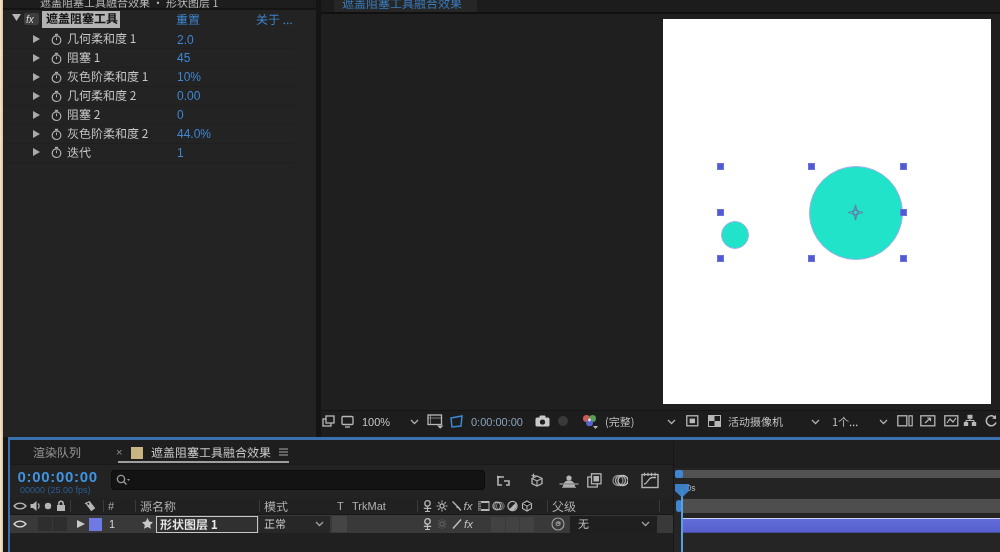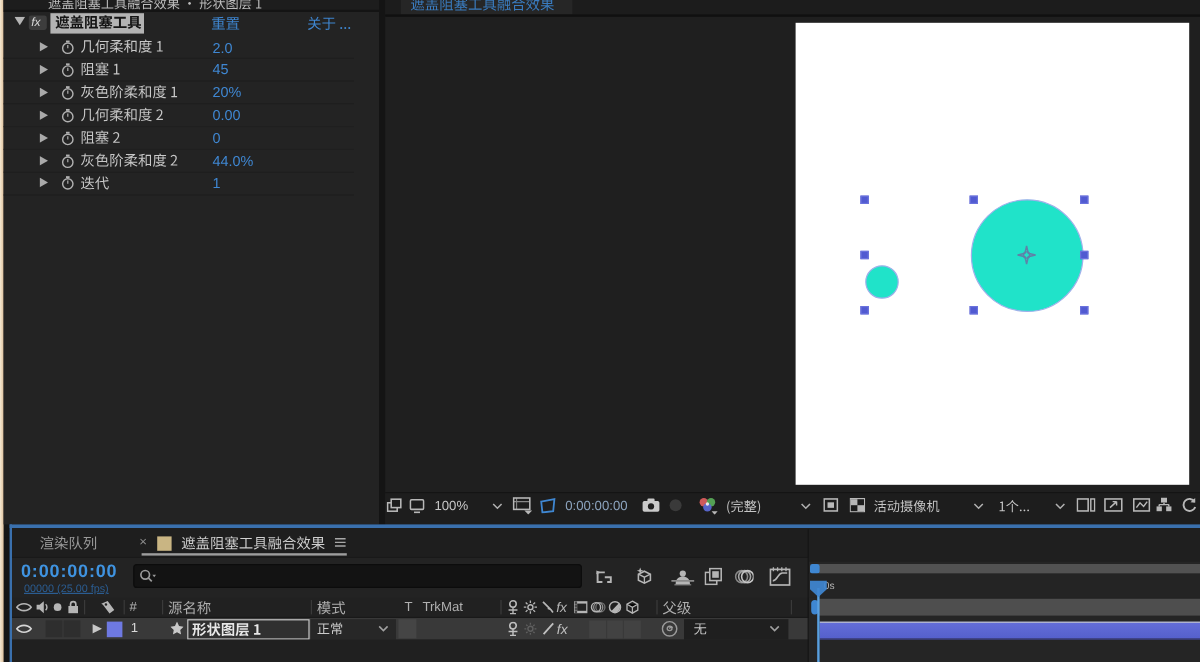--- a/index.html
+++ b/index.html
@@ -106,21 +106,21 @@
       <g fill="#c8c8c8" transform="scale(0.012000,-0.012000)">
         <path transform="translate(0,0)" d="M69 716H919V644H69ZM580 596H657Q653 506 644 422Q636 339 617 264Q598 189 560 124Q523 60 462 8Q400 -43 308 -79Q304 -70 296 -59Q288 -48 279 -37Q270 -26 262 -20Q348 13 405 60Q462 106 496 165Q530 224 546 292Q563 361 570 438Q577 514 580 596ZM626 362Q654 279 700 206Q747 132 808 76Q870 19 943 -14Q931 -24 916 -42Q902 -59 894 -74Q818 -35 754 28Q691 90 642 170Q594 251 563 344ZM416 475 478 452Q471 420 462 382Q452 344 440 308Q428 271 414 244L349 271Q364 298 376 333Q389 368 400 405Q410 442 416 475ZM807 484 872 453Q848 404 820 353Q792 302 766 265L709 295Q726 321 744 354Q762 387 779 422Q796 456 807 484ZM294 842 373 836Q358 655 328 504Q299 352 246 232Q192 111 104 21Q98 29 87 40Q76 51 64 62Q51 74 42 81Q128 161 178 274Q229 388 256 531Q282 674 294 842Z"></path>
         <path transform="translate(1000,0)" d="M474 539H547V274H474ZM334 753H654V685H300ZM630 753H648L663 757L712 722Q688 684 656 644Q625 603 590 568Q556 532 524 505Q516 516 502 528Q489 541 479 549Q508 573 537 606Q566 640 590 674Q615 708 630 737ZM170 563H243V80Q243 50 252 34Q262 18 290 12Q318 6 373 6Q389 6 427 6Q465 6 514 6Q563 6 612 6Q662 6 703 6Q744 6 764 6Q814 6 838 18Q863 30 874 65Q884 100 890 166Q905 157 926 149Q947 141 963 138Q956 80 945 40Q934 1 914 -22Q893 -44 857 -54Q821 -63 765 -63Q755 -63 726 -63Q696 -63 656 -63Q615 -63 570 -63Q526 -63 486 -63Q445 -63 416 -63Q387 -63 378 -63Q299 -63 254 -52Q208 -40 189 -8Q170 23 170 81ZM353 843 422 818Q383 743 328 673Q273 603 210 544Q147 485 81 441Q78 449 70 462Q63 475 54 489Q46 503 39 511Q101 549 160 601Q219 653 269 714Q319 776 353 843ZM223 563H861V202H786V492H223ZM223 319H822V247H223Z"></path>
         <path transform="translate(2000,0)" d="M740 452H813V-77H740ZM499 451H571V302Q571 236 562 168Q554 100 524 36Q494 -28 429 -84Q421 -76 409 -68Q397 -60 384 -52Q372 -44 361 -40Q423 11 452 68Q482 125 490 185Q499 245 499 303ZM677 810Q707 748 753 688Q799 628 855 580Q911 532 969 503Q961 496 951 486Q941 475 932 464Q923 453 917 443Q858 478 801 532Q744 586 696 652Q647 718 613 787ZM626 845 704 833Q680 763 640 690Q601 617 543 550Q485 484 406 429Q401 437 392 448Q383 459 374 470Q365 480 356 486Q431 534 484 595Q538 656 573 720Q608 785 626 845ZM80 799H334V728H154V-81H80ZM312 799H327L338 802L390 769Q364 708 332 640Q300 572 270 514Q337 451 358 397Q380 343 380 296Q380 254 369 224Q358 194 334 177Q322 169 308 164Q293 160 276 158Q240 154 197 157Q196 171 191 191Q186 211 176 226Q196 224 214 224Q232 223 246 224Q256 225 266 227Q276 229 284 234Q298 242 304 260Q309 279 309 302Q308 344 284 394Q261 445 194 504Q211 538 228 575Q244 612 260 648Q275 685 288 718Q302 752 312 778Z"></path>
         <path transform="translate(3000,0)" d="M57 260H945V194H57ZM162 800H764V739H162ZM76 599H877V537H76ZM462 325H538V-80H462ZM427 234 489 206Q444 148 378 96Q312 44 238 2Q163 -39 89 -64Q84 -55 74 -44Q65 -32 56 -20Q47 -9 38 -2Q111 20 185 56Q259 92 323 138Q387 184 427 234ZM572 232Q613 182 676 138Q740 93 816 58Q891 24 966 5Q958 -3 948 -14Q938 -26 930 -38Q921 -49 915 -59Q839 -35 763 4Q687 44 621 95Q555 146 510 203ZM485 567H560V395Q560 366 552 352Q544 338 521 330Q498 323 461 322Q424 320 371 320Q368 335 361 352Q354 368 347 382Q375 381 399 380Q423 380 441 380Q459 381 466 381Q477 382 481 386Q485 389 485 396ZM849 599H864L879 602L936 582Q897 529 854 477Q810 425 769 389L702 415Q727 437 753 465Q779 493 804 524Q830 556 849 586ZM433 586 494 558Q461 519 416 484Q371 448 319 416Q267 384 214 358Q160 333 108 316Q99 329 86 346Q72 364 60 375Q128 394 199 426Q270 459 332 500Q393 541 433 586ZM300 660 342 705Q397 695 458 678Q518 662 574 642Q629 623 668 605L625 556Q589 575 534 596Q478 616 418 634Q357 651 300 660ZM736 800H755L771 805L821 765Q782 735 734 706Q685 677 632 654Q579 630 526 612Q519 623 506 636Q494 650 486 658Q531 673 579 694Q627 715 668 740Q710 764 736 786Z"></path>
         <path transform="translate(4000,0)" d="M558 119H869V47H558ZM531 747H903V-28H827V675H604V-35H531ZM247 756H321V-78H247ZM50 544H496V474H50ZM243 519 296 501Q278 442 253 380Q228 319 198 260Q167 201 134 150Q101 100 67 64Q61 80 48 100Q36 120 26 134Q58 166 90 210Q122 255 151 307Q180 359 204 414Q227 468 243 519ZM439 831 489 772Q436 752 367 736Q298 719 224 707Q150 695 81 687Q79 700 72 717Q66 734 60 747Q126 756 197 768Q268 781 332 797Q395 813 439 831ZM316 454Q325 445 343 425Q361 405 383 380Q405 355 426 330Q448 305 465 284Q482 264 489 254L443 192Q431 212 409 243Q387 274 362 308Q337 342 314 372Q291 401 278 418Z"></path>
         <path transform="translate(5000,0)" d="M225 557H937V495H225ZM239 265H812V203H239ZM386 644H458V389H701V644H775V329H386ZM792 265H807L820 268L867 243Q826 166 758 111Q691 56 605 20Q519 -17 422 -40Q325 -62 222 -74Q219 -61 210 -42Q201 -23 192 -10Q287 -2 380 17Q472 36 552 68Q633 99 695 145Q757 191 792 254ZM399 215Q449 149 534 102Q618 54 728 25Q837 -4 962 -15Q954 -23 946 -34Q937 -46 930 -58Q923 -70 918 -80Q791 -65 680 -32Q568 2 480 57Q392 112 335 189ZM161 741H948V670H161ZM126 741H201V469Q201 409 198 338Q194 268 184 194Q174 120 155 50Q136 -20 104 -80Q97 -74 84 -68Q72 -61 59 -54Q46 -48 37 -46Q68 11 86 77Q103 143 112 212Q121 281 124 346Q126 412 126 468ZM473 827 548 845Q566 815 582 778Q599 742 606 717L528 696Q521 722 506 760Q491 797 473 827Z"></path>
         <path transform="translate(6224,0)" d="M88 0V76H252V623H121V681Q170 690 206 703Q243 716 273 733H343V76H490V0Z"></path>
       </g>
     </svg>
-<div style="position:absolute;left:177px;top:71.3px;font-size:12px;line-height:12px;color:#3f87d2;font-weight:normal;white-space:pre;">20%</div>
+<div style="position:absolute;left:177px;top:71.3px;font-size:12px;line-height:12px;color:#3f87d2;font-weight:normal;white-space:pre;">10%</div>
 <div style="position:absolute;left:3px;top:105.1px;width:292px;height:1px;background:#1f1f1f"></div>
 <svg style="position:absolute;left:33px;top:91.69999999999999px;" width="8" height="9" viewBox="0 0 8 9">
       <path d="M0 0 L7 4 L0 8 Z" fill="#aaa"></path>
     </svg>
 <svg style="position:absolute;left:50px;top:89.69999999999999px;" width="13" height="13" viewBox="0 0 13 13">
       <circle cx="6.5" cy="7.2" r="4.3" fill="none" stroke="#b0b0b0" stroke-width="1.2"></circle>
       <rect x="5" y="0.8" width="3" height="1.6" fill="#b0b0b0"></rect>
       <line x1="6.5" y1="4.5" x2="6.5" y2="7.2" stroke="#b0b0b0" stroke-width="1"></line>
     </svg>
 <svg style="position:absolute;left:67px;top:99.99999999999999px;overflow:visible" width="1" height="1">
@@ -354,21 +354,21 @@
         <path transform="translate(8000,0)" d="M58 694H513V626H58ZM169 600 234 581Q216 538 192 494Q167 449 141 409Q115 369 88 339Q83 345 73 354Q63 362 53 370Q43 379 35 384Q74 427 110 484Q145 542 169 600ZM344 437 415 424Q369 265 288 144Q206 23 91 -55Q86 -48 76 -38Q67 -27 56 -17Q46 -7 38 -1Q151 68 228 180Q305 293 344 437ZM334 573 390 603Q413 577 436 546Q458 515 476 485Q495 455 505 431L445 396Q436 421 418 452Q400 482 378 514Q357 546 334 573ZM138 360 194 400Q232 363 272 320Q313 277 350 232Q387 188 418 146Q448 105 468 70L408 23Q390 58 360 100Q330 143 293 188Q256 234 216 278Q176 322 138 360ZM622 658H954V588H622ZM645 841 715 830Q698 732 673 640Q648 547 614 468Q579 388 535 326Q530 334 521 344Q512 355 502 366Q492 376 484 383Q526 438 556 510Q586 583 608 668Q630 752 645 841ZM828 614 900 605Q875 433 826 302Q778 170 696 76Q615 -19 492 -83Q487 -76 478 -66Q469 -55 458 -44Q448 -33 440 -27Q561 30 639 118Q717 206 762 330Q807 453 828 614ZM631 528Q657 407 702 300Q747 192 813 110Q879 27 967 -19Q959 -26 948 -36Q938 -47 929 -58Q920 -70 914 -79Q823 -26 756 62Q689 151 642 266Q596 381 567 514ZM201 816 263 841Q287 813 309 778Q331 744 341 719L275 689Q266 716 244 752Q223 787 201 816Z"></path>
         <path transform="translate(9000,0)" d="M62 309H939V240H62ZM461 767H540V-80H461ZM434 280 497 252Q450 189 383 131Q316 73 240 28Q163 -18 88 -47Q82 -38 73 -26Q64 -14 54 -4Q45 7 36 15Q92 33 149 61Q206 89 260 124Q313 159 358 199Q402 239 434 280ZM562 283Q595 242 642 203Q688 164 742 130Q796 95 854 67Q911 39 965 21Q957 14 947 2Q937 -9 928 -21Q920 -33 914 -42Q859 -20 802 12Q744 43 690 82Q635 121 587 166Q539 210 503 256ZM236 563V459H767V563ZM236 727V625H767V727ZM159 792H848V394H159Z"></path>
       </g>
     </svg>
 <svg style="position:absolute;left:279px;top:448px;" width="10" height="8" viewBox="0 0 10 8">
       <path d="M0 1 H9 M0 4 H9 M0 7 H9" stroke="#a8a8a8" stroke-width="1.2"></path>
     </svg>
 <div style="position:absolute;left:118px;top:461px;width:171px;height:1.8px;background:#9e9e9e"></div>
 <div style="position:absolute;left:10px;top:464px;width:990px;height:34px;background:#232323;border-top:1px solid #191919"></div>
 <div style="position:absolute;left:17.5px;top:469.2px;font-size:15px;line-height:15px;color:#3f93e0;font-weight:bold;white-space:pre;letter-spacing:0.7px">0:00:00:00</div>
-<div style="position:absolute;left:20px;top:486.3px;font-size:9px;line-height:9px;color:#2b5d92;font-weight:normal;white-space:pre;text-decoration:underline;">00000 (25.00 fps)</div>
+<div style="position:absolute;left:20px;top:486.3px;font-size:9px;line-height:9px;color:#2b5d92;font-weight:normal;white-space:pre;">00000 (25.00 fps)</div>
 <div style="position:absolute;left:110.5px;top:470px;width:374px;height:20px;background:#131313;border:1px solid #0c0c0c;border-radius:3px;box-sizing:border-box"></div>
 <svg style="position:absolute;left:116px;top:474px;" width="14" height="13" viewBox="0 0 14 13">
       <circle cx="5" cy="5" r="3.6" fill="none" stroke="#9a9a9a" stroke-width="1.4"></circle>
       <line x1="7.6" y1="7.6" x2="10.5" y2="10.5" stroke="#9a9a9a" stroke-width="1.4"></line>
       <path d="M11 5 L14 5 L12.5 7 Z" fill="#9a9a9a"></path>
     </svg>
 <svg style="position:absolute;left:496px;top:475px;" width="20" height="13" viewBox="0 0 20 13">
       <path d="M2 2 H8 M2 2 V10 H6 M8 6 H13 V10 H10" stroke="#b5b5b5" stroke-width="1.6" fill="none"></path>
       <path d="M1 0.5 L5 2 L1 3.5 Z" fill="#b5b5b5"></path>
     </svg>

